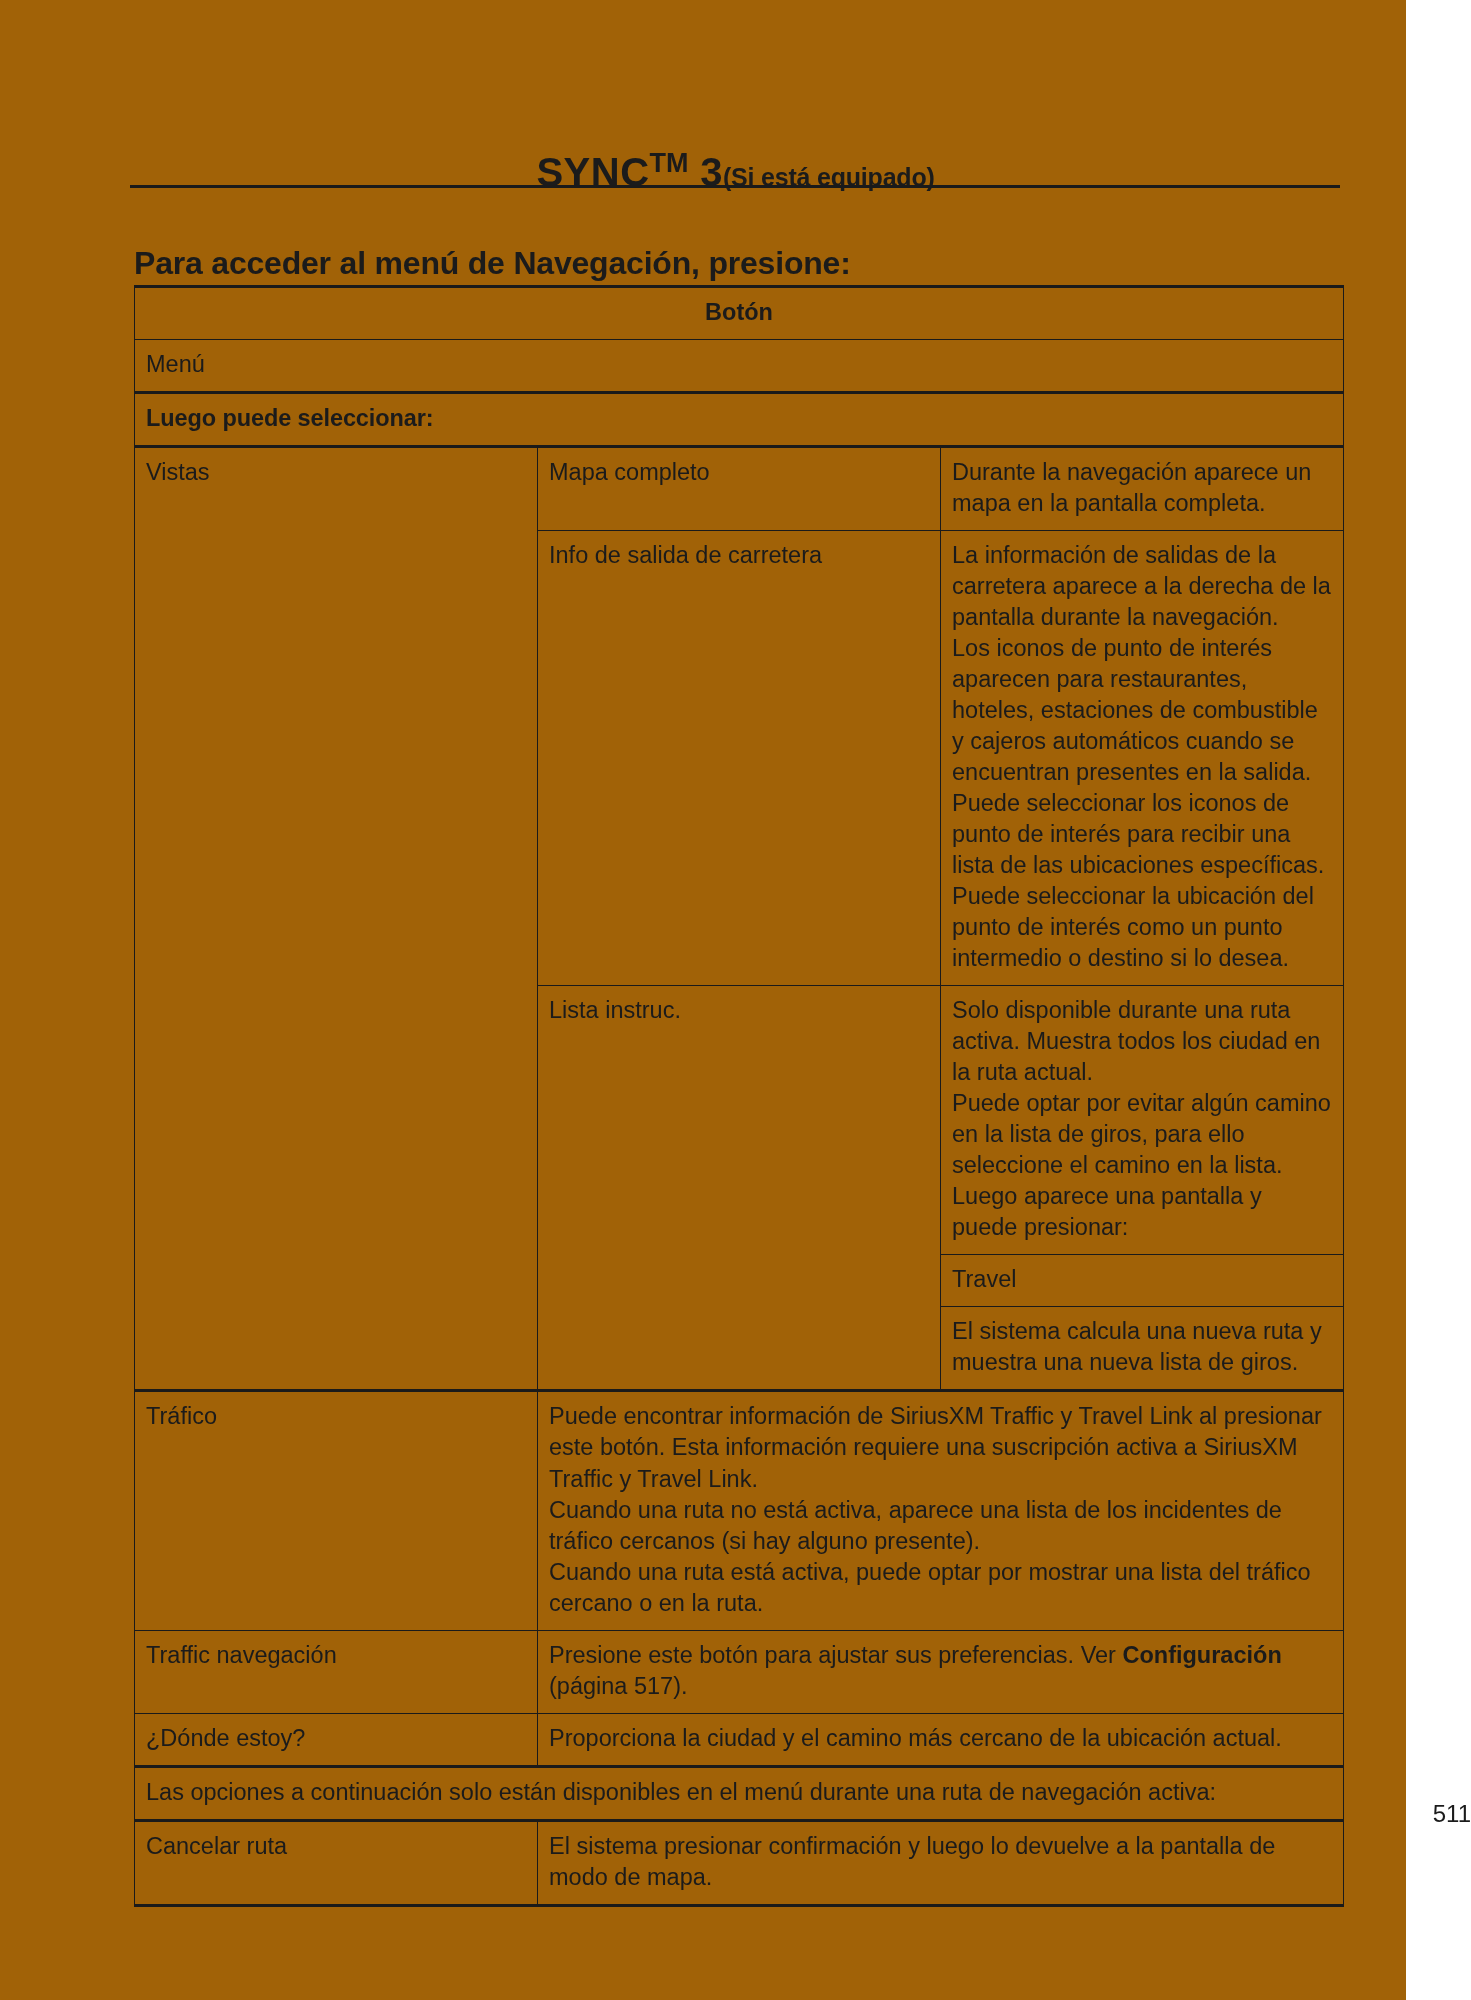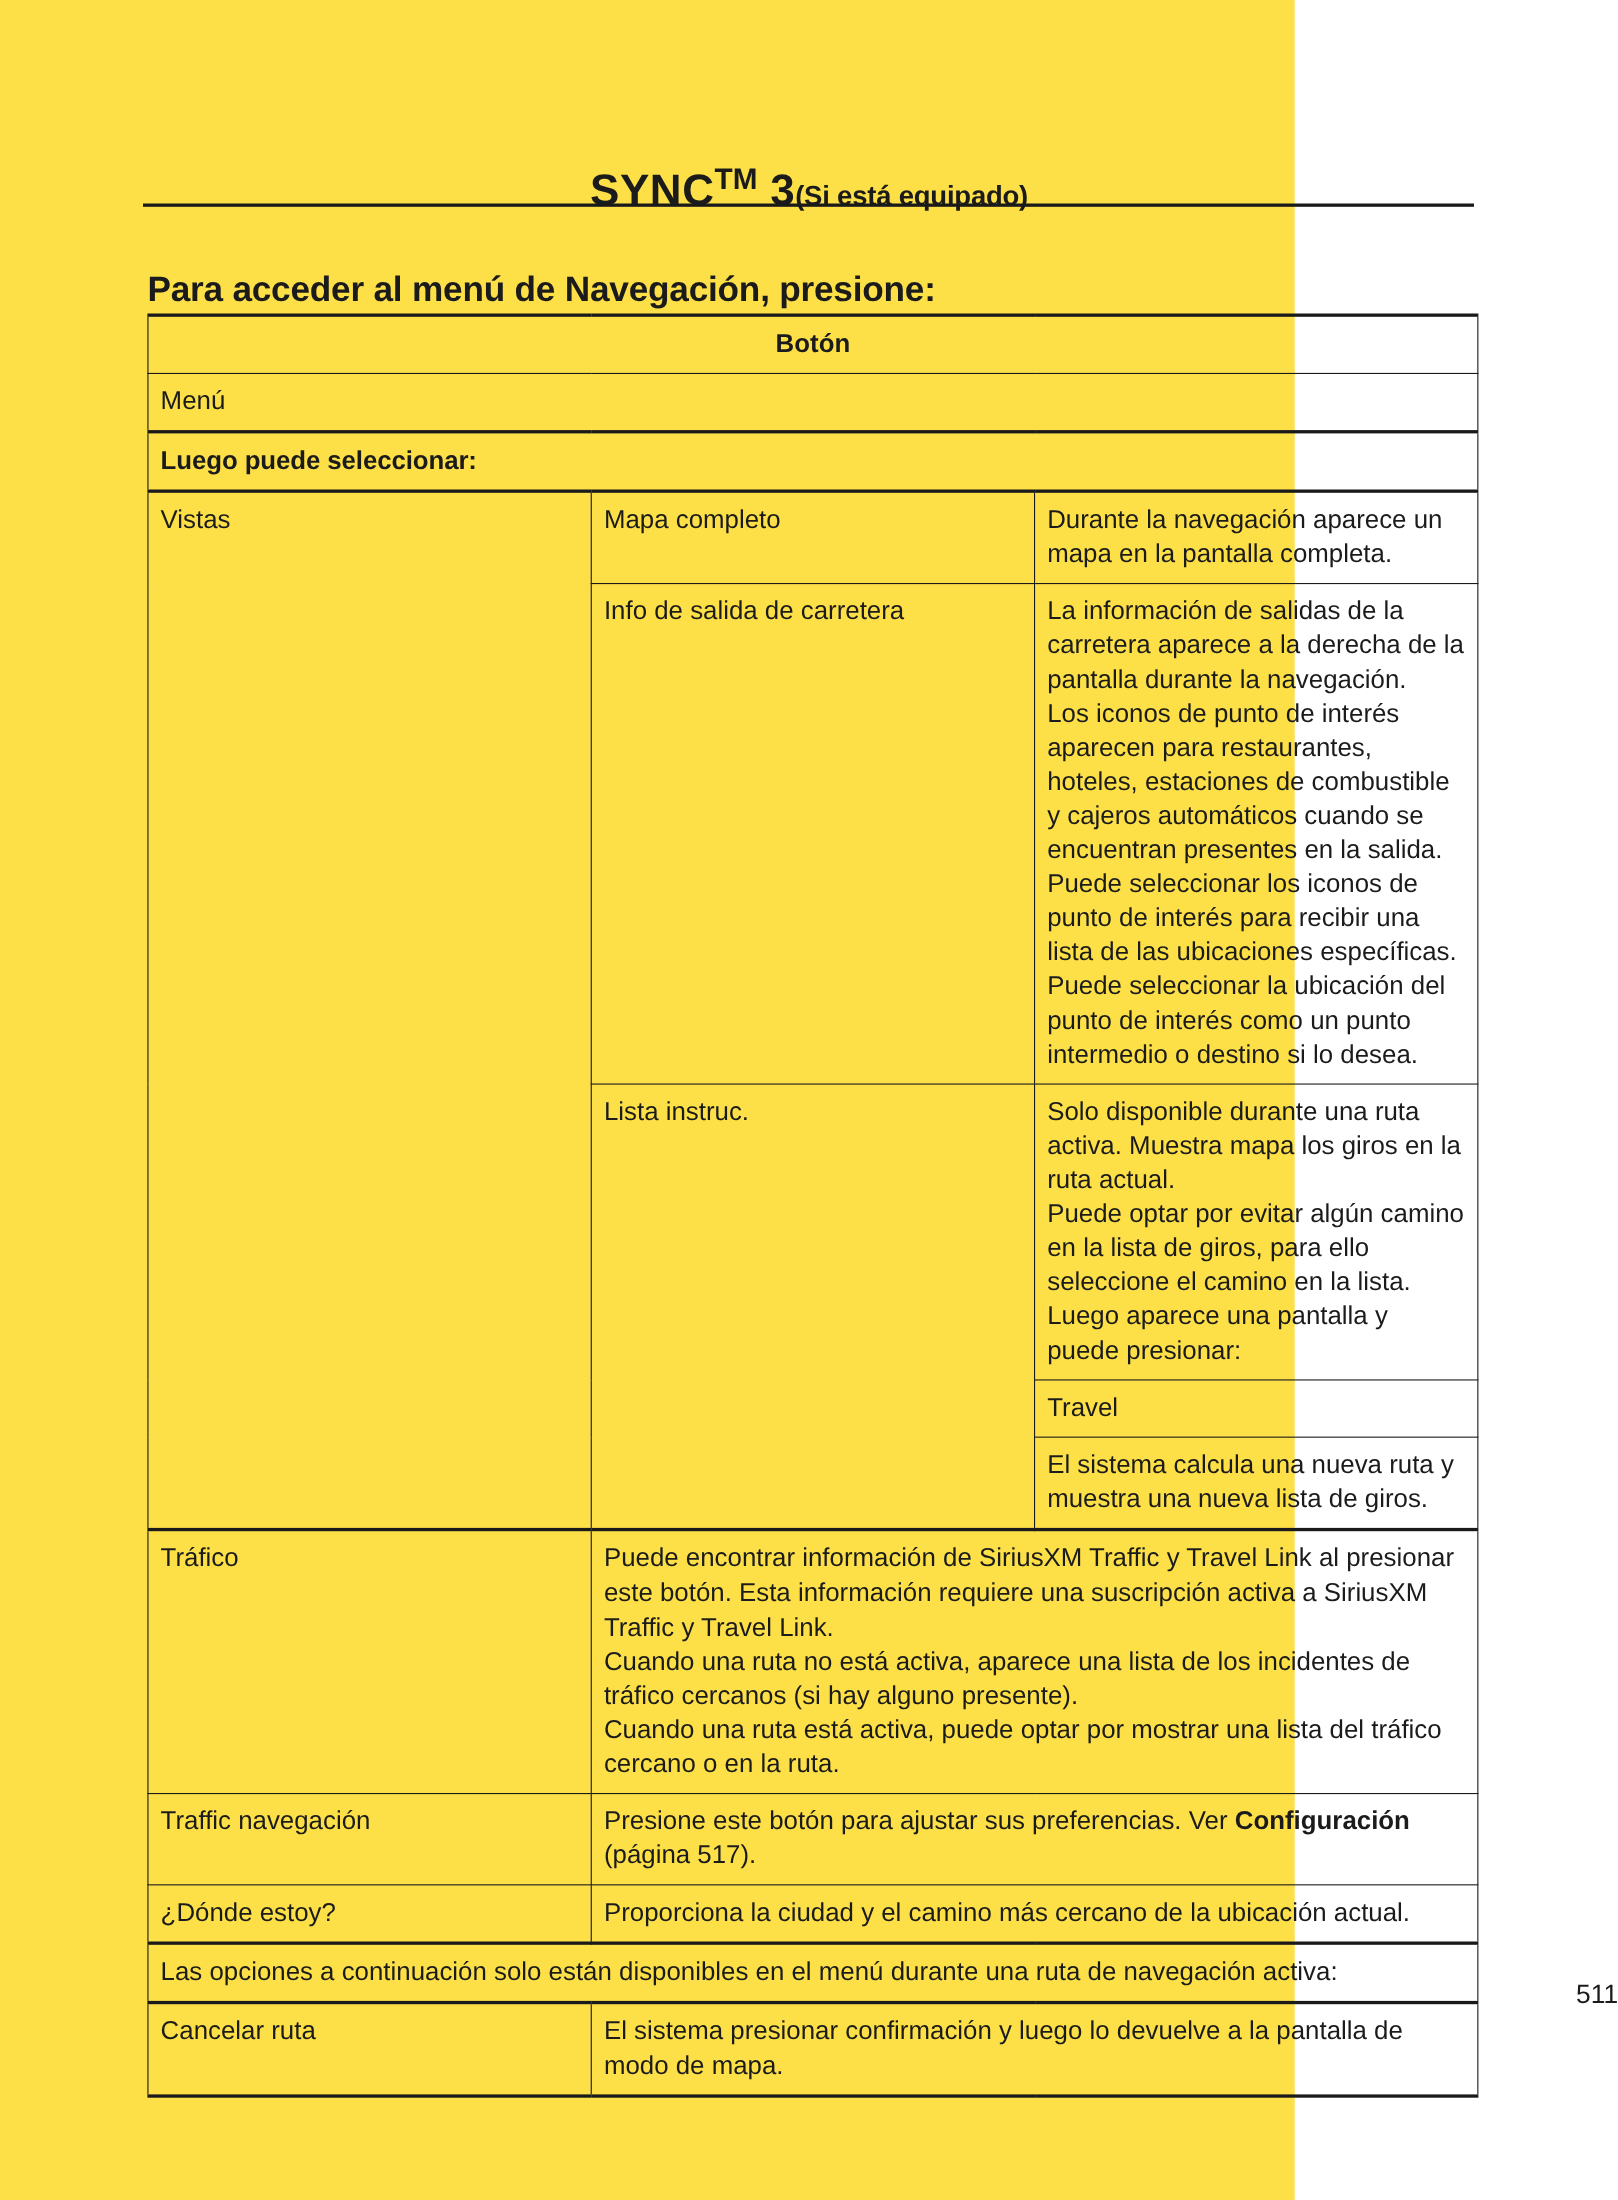--- a/index.html
+++ b/index.html
@@ -9,26 +9,26 @@
   }
   body {
     width: 1471px;
     height: 2000px;
     font-family: "Liberation Sans", sans-serif;
     color: #1a1a1a;
     position: relative;
     overflow: hidden;
   }
   .page {
-    width: 1177px;
+    width: 1406px;
     height: 2000px;
     box-sizing: border-box;
     padding: 16px;
     position: relative;
-    background: #fde047;
+    background: #a16207;
   }
 
   
   .header {
     position: absolute;
     top: 148px;
     left: 0;
     width: 1471px;
     text-align: center;
     white-space: nowrap;
@@ -169,21 +169,21 @@
         <td class="c3">
           <p class="line">La información de salidas de la carretera aparece a la derecha de la pantalla durante la navegación.</p>
           <p class="line">Los iconos de punto de interés aparecen para restaurantes, hoteles, estaciones de combustible y cajeros automáticos cuando se encuentran presentes en la salida. Puede seleccionar los iconos de punto de interés para recibir una lista de las ubicaciones específicas.</p>
           <p class="line">Puede seleccionar la ubicación del punto de interés como un punto intermedio o destino si lo desea.</p>
         </td>
       </tr>
 
       <tr>
         <td class="c2" rowspan="3">Lista instruc.</td>
         <td class="c3">
-          <p class="line">Solo disponible durante una ruta activa. Muestra mapa los giros en la ruta actual.</p>
+          <p class="line">Solo disponible durante una ruta activa. Muestra todos los ciudad en la ruta actual.</p>
           <p class="line">Puede optar por evitar algún camino en la lista de giros, para ello seleccione el camino en la lista. Luego aparece una pantalla y puede presionar:</p>
         </td>
       </tr>
 
       <tr>
         <td class="c3 pad-menu">Travel</td>
       </tr>
 
       <tr>
         <td class="c3 tall-pad">El sistema calcula una nueva ruta y muestra una nueva lista de giros.</td>

